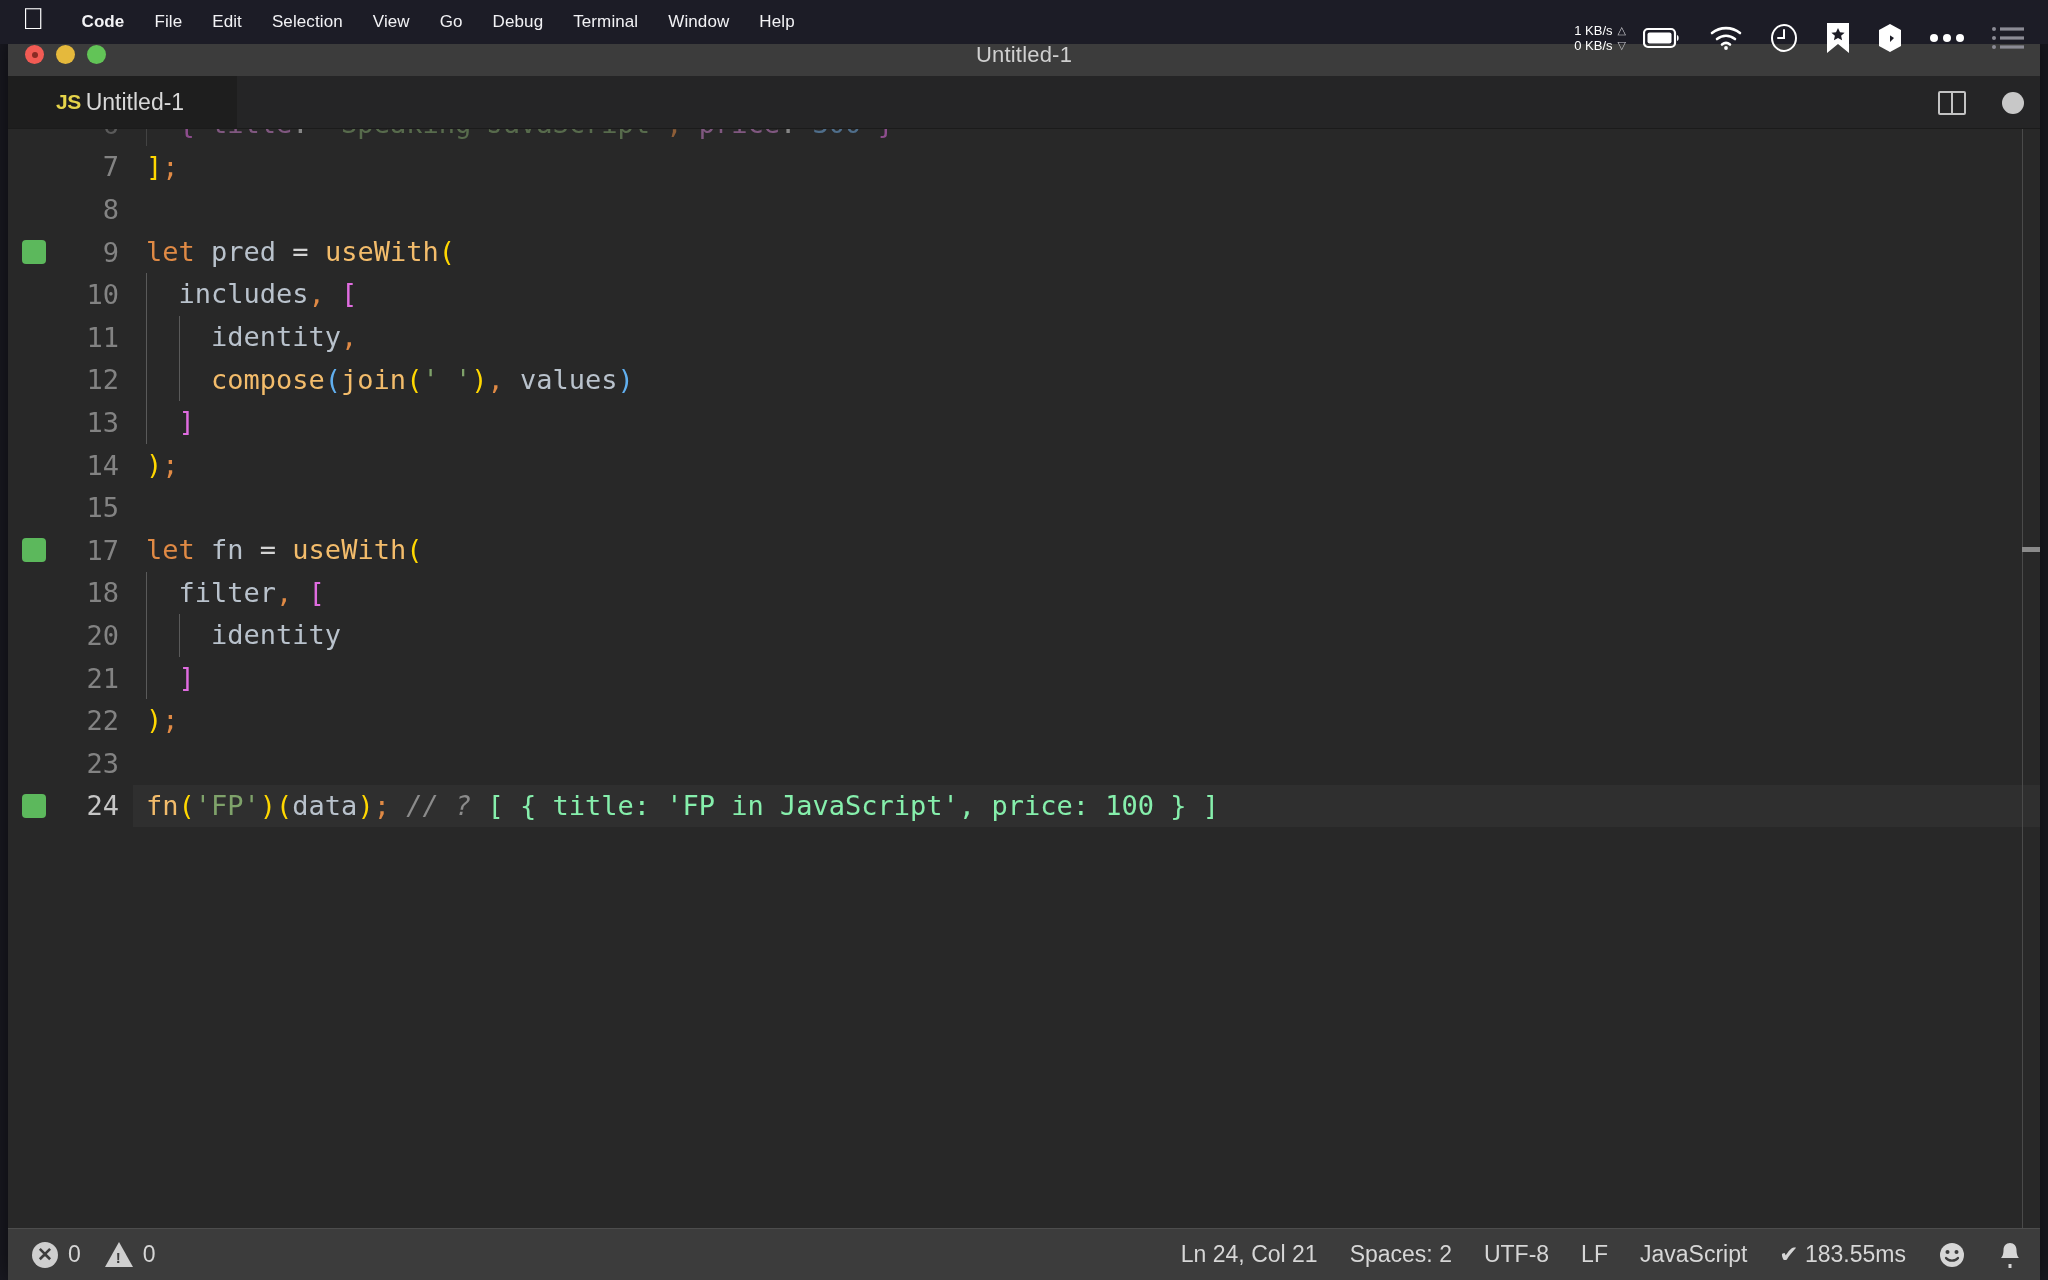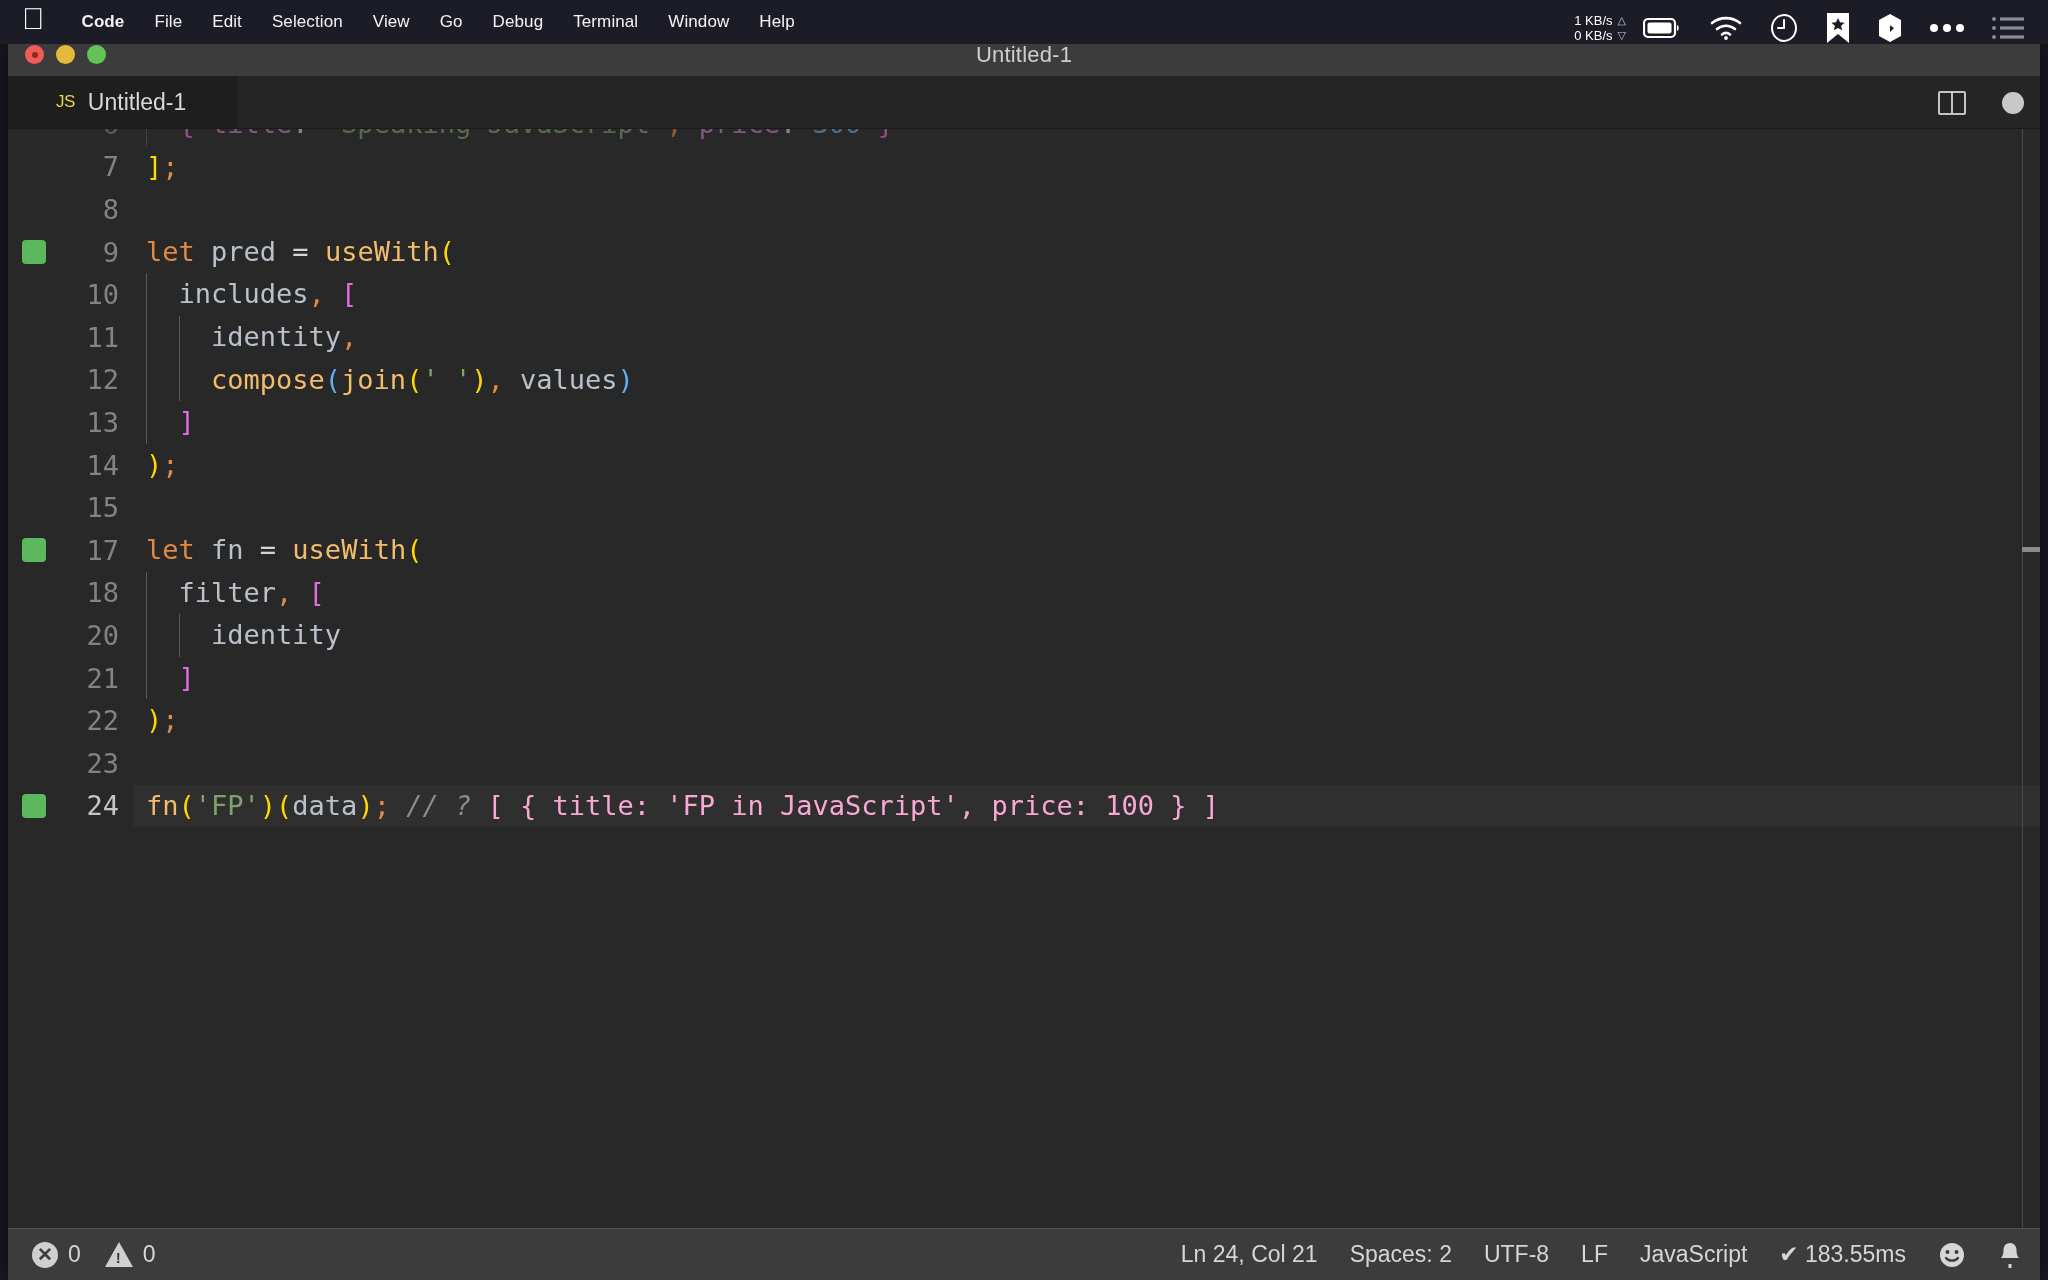--- a/index.html
+++ b/index.html
@@ -30,21 +30,21 @@
   .menu-item {
     font-size: 17px;
     padding: 0 15px;
     color: #f2f2f5;
     white-space: nowrap;
     letter-spacing: 0.1px;
   }
   .menu-item.bold { font-weight: bold; }
 
   #menubar-right {
-    position: absolute; right: 10px; top: 6px;
+    position: absolute; right: 10px; top: 16px;
     height: 44px;
     display: flex; align-items: center;
   }
   .status-icon { margin: 0 13px; display: flex; align-items: center; }
 
   .netspeed {
     display: flex; align-items: center;
     font-size: 13px; line-height: 15px;
     color: #ffffff; margin-right: 4px;
     font-family: "Liberation Sans", sans-serif;
@@ -95,23 +95,23 @@
     border-bottom: 1px solid #1b1b1b;
   }
   #tab {
     display: flex; align-items: center;
     padding: 0 24px 0 48px;
     background: #1e1e1e;
     border-right: 1px solid #252526;
     min-width: 230px;
   }
   .js-badge {
-    color: #e6d44a; font-weight: normal; font-size: 17px;
+    color: #e6d44a; font-weight: bold; font-size: 21px;
     font-family: "Liberation Sans", sans-serif;
-    margin-right: 13px; letter-spacing: -0.5px;
+    margin-right: 5px; letter-spacing: -0.5px;
   }
   #tab-label { font-size: 23px; color: #d8d8d8; }
   #tabbar-actions {
     position: absolute; right: 16px; top: 0; height: 53px;
     display: flex; align-items: center; gap: 36px;
   }
   .split-icon { width: 28px; height: 24px; border: 2px solid #c3c3c3; border-radius: 2px; position: relative; }
   .split-icon::after { content:""; position:absolute; left: 50%; top:0; bottom:0; width:2px; background:#c3c3c3; transform: translateX(-1px); }
   .dirty-dot { width: 22px; height: 22px; border-radius: 50%; background: #c8c8c8; }
 
@@ -165,21 +165,21 @@
   .t-fn      { color: #f3bc6b; }
   .t-str     { color: #7fa26a; }
   .t-num     { color: #6fa8dc; }
   .t-prop    { color: #c97fc9; }
   .t-punct   { color: #d4d4d4; }
   .t-comma   { color: #e08a45; }
   .t-by      { color: #ffd700; }      
   .t-bp      { color: #e06ce0; }      
   .t-bb      { color: #61afef; }      
   .t-comment { color: #8b8b8b; font-style: italic; }
-  .t-quokka  { color: #f9a8d4; }
+  .t-quokka  { color: #86efac; }
   .dim       { opacity: .55; }
 
   
   #overview {
     position: absolute; right: 0; top: 0; bottom: 0;
     width: 18px;
     background: transparent;
     border-left: 1px solid #4a4a4a;
   }
   #overview-mark {

